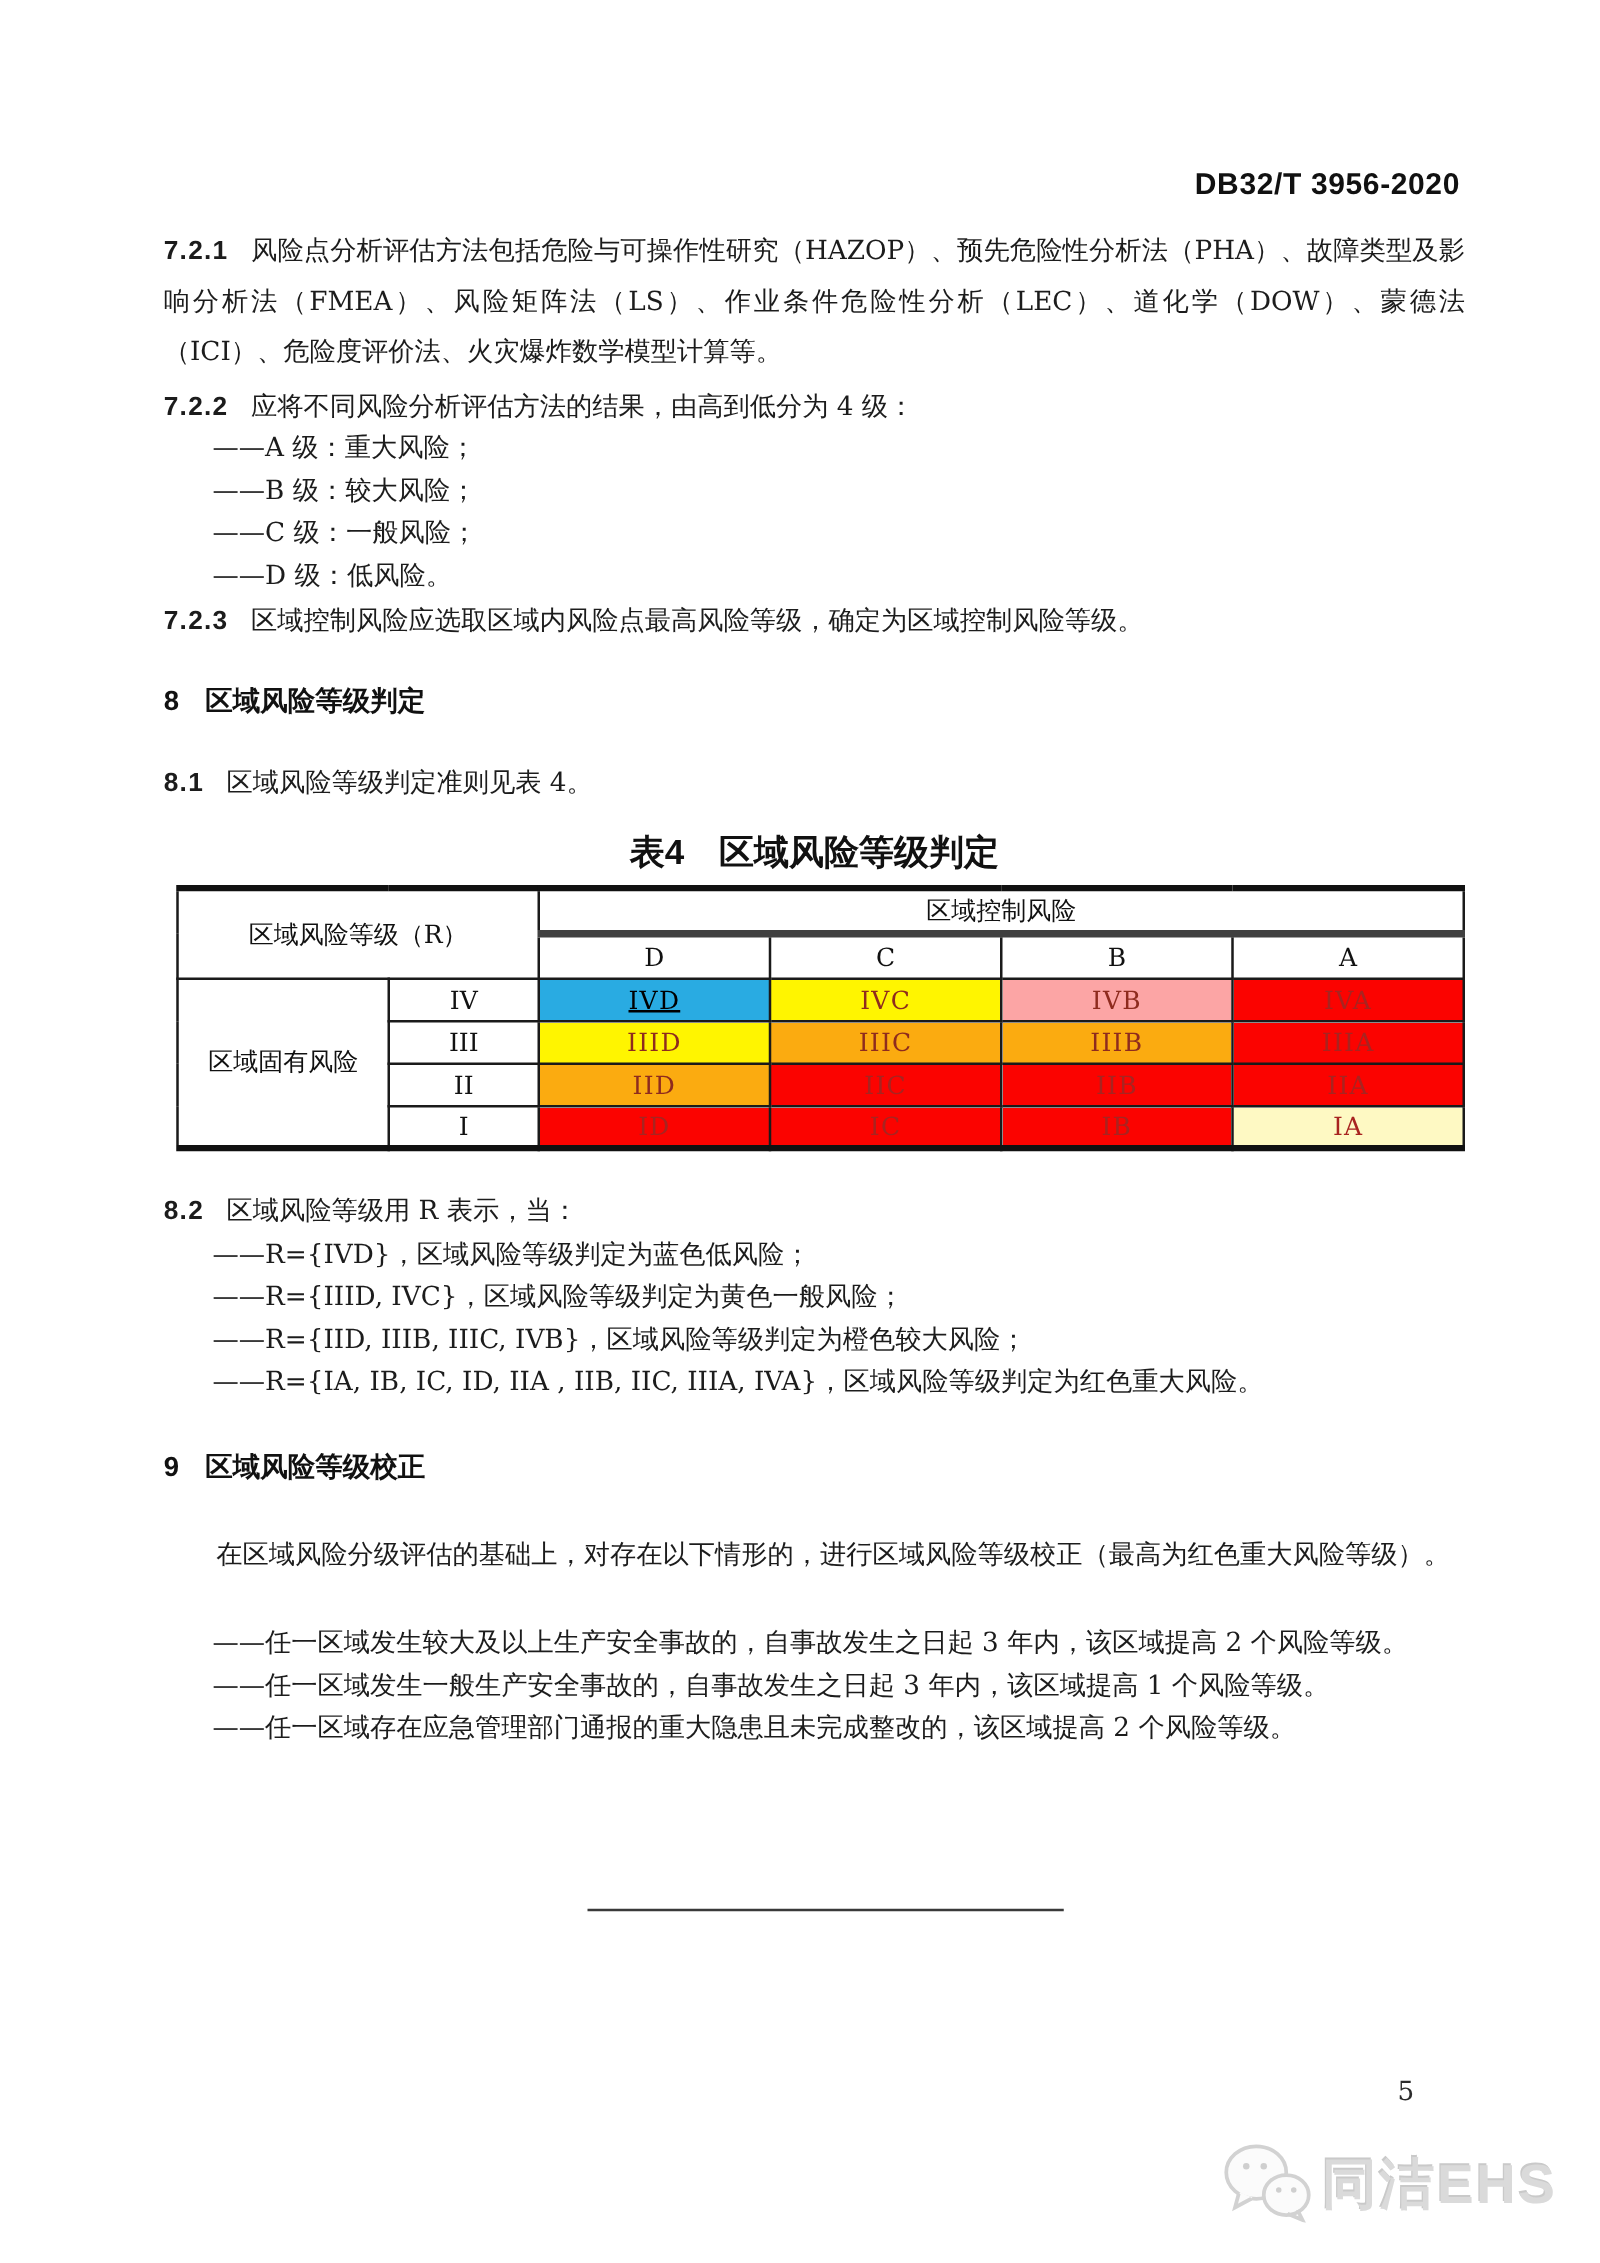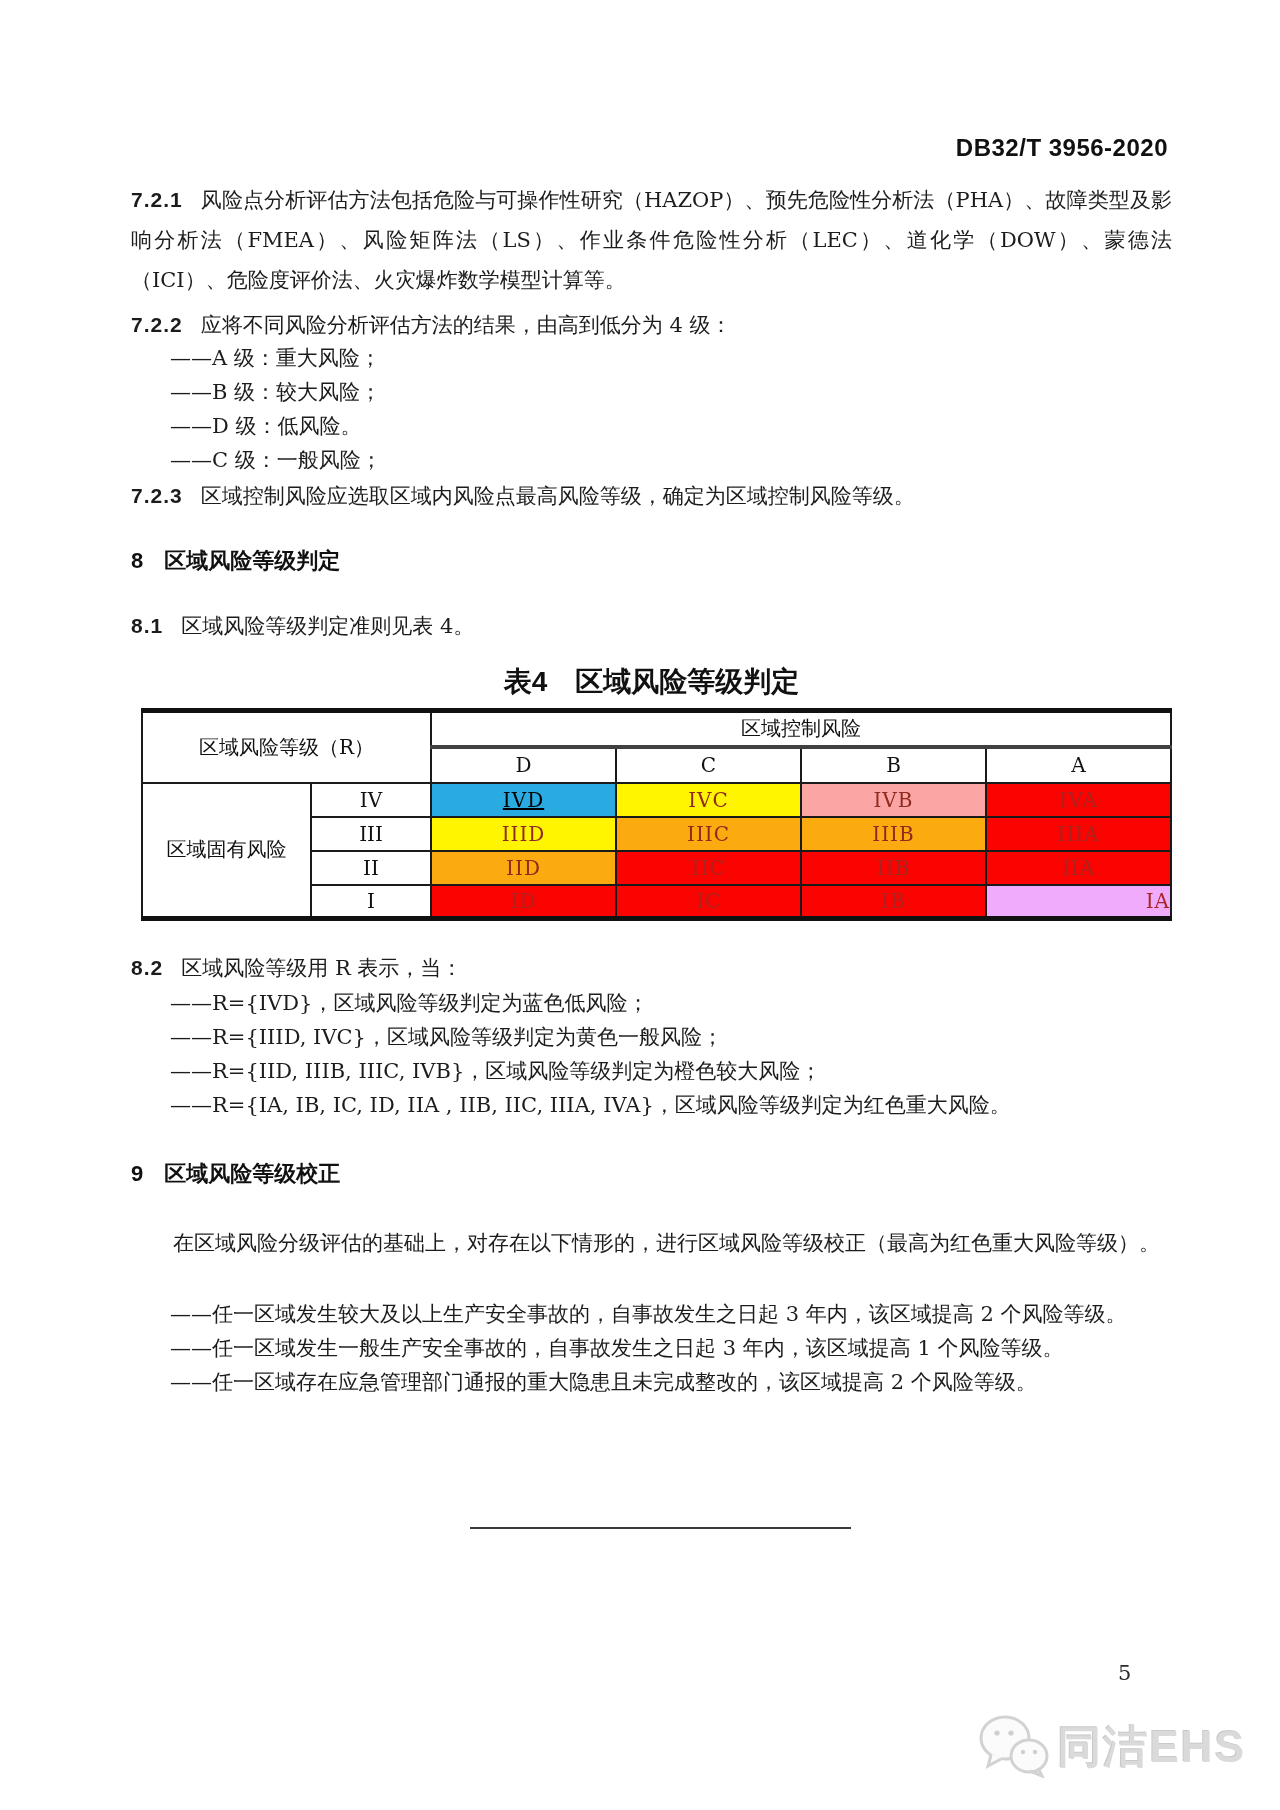--- a/index.html
+++ b/index.html
@@ -40,21 +40,21 @@
   }
   table.t4{
     position:absolute;left:141px;top:708px;
     border-collapse:collapse;table-layout:fixed;width:1029px;
     font-size:20px;color:#111;
     border-top:5px solid #111;border-bottom:5px solid #111;
   }
   table.t4 td{border:2px solid #1a1a1a;text-align:center;vertical-align:middle;padding:0;overflow:hidden;}
   table.t4 tr.hrow{height:36px;}
   table.t4 tr.drow{height:34px;}
-  table.t4 td.thickb{border-bottom:4px solid #404040;}
+  table.t4 td.thickb{border-bottom:6px solid #404040;}
   table.t4 td.risk{font-family:"DejaVu Serif","Liberation Serif",serif;letter-spacing:1px;font-size:20px;}
 
   
   .end-divider{position:absolute;left:470px;top:1527px;width:381px;border-top:2px solid #3a3a3a;height:0;}
   .page-number{position:absolute;left:1118px;top:1661px;font-size:21px;color:#2b2b2b;}
   .watermark{position:absolute;right:34px;top:1712px;display:flex;align-items:center;color:#d6d6d6;}
   .watermark-text{
     font-family:"Liberation Sans","DejaVu Sans",sans-serif;
     font-size:44px;font-weight:bold;letter-spacing:2px;color:#dadada;
     text-shadow:-1px -1px 0 #c9c9c9,1px 1px 0 #ffffff;
@@ -72,22 +72,22 @@
     <span class="clause-num">7.2.1</span><span>风险点分析评估方法包括危险与可操作性研究（HAZOP）、预先危险性分析法（PHA）、故障类型及影响分析法（FMEA）、风险矩阵法（LS）、作业条件危险性分析（LEC）、道化学（DOW）、蒙德法（ICI）、危险度评价法、火灾爆炸数学模型计算等。</span>
   </div>
 
   <div class="blk lh34" style="top:308px;">
     <span class="clause-num">7.2.2</span><span>应将不同风险分析评估方法的结果，由高到低分为 4 级：</span>
   </div>
 
   <div class="list-block" style="top:341px;" id="level-list">
       <div class="list-line">——A 级：重大风险；</div>
       <div class="list-line">——B 级：较大风险；</div>
+      <div class="list-line">——C 级：一般风险；</div>
       <div class="list-line">——D 级：低风险。</div>
-      <div class="list-line">——C 级：一般风险；</div>
     </div>
 
   <div class="blk lh34" style="top:479px;">
     <span class="clause-num">7.2.3</span><span>区域控制风险应选取区域内风险点最高风险等级，确定为区域控制风险等级。</span>
   </div>
 
   <div class="heading" style="top:547px;">
     <span class="clause-num">8</span><span>区域风险等级判定</span>
   </div>
 
@@ -137,21 +137,21 @@
           <td class="risk" style="background: rgb(251, 171, 16); color: rgb(142, 43, 30);">IID</td>
           <td class="risk" style="background: rgb(251, 3, 0); color: rgb(168, 36, 32);">IIC</td>
           <td class="risk" style="background: rgb(251, 3, 0); color: rgb(168, 36, 32);">IIB</td>
           <td class="risk" style="background: rgb(251, 3, 0); color: rgb(168, 36, 32);">IIA</td>
         </tr>
         <tr class="drow">
           <td>I</td>
           <td class="risk" style="background: rgb(251, 3, 0); color: rgb(168, 36, 32);">ID</td>
           <td class="risk" style="background: rgb(251, 3, 0); color: rgb(168, 36, 32);">IC</td>
           <td class="risk" style="background: rgb(251, 3, 0); color: rgb(168, 36, 32);">IB</td>
-          <td class="risk" style="background: #f0abfc; color: rgb(168, 36, 32); text-align: right;">IA</td>
+          <td class="risk" style="background: #fef9c3; color: rgb(168, 36, 32);">IA</td>
         </tr>
       </tbody>
   </table>
 
   <div class="blk lh34" style="top:951px;">
     <span class="clause-num">8.2</span><span>区域风险等级用 R 表示，当：</span>
   </div>
 
   <div class="list-block" style="top:986px;" id="r-list">
       <div class="list-line hang">——R={IVD}，区域风险等级判定为蓝色低风险；</div>

